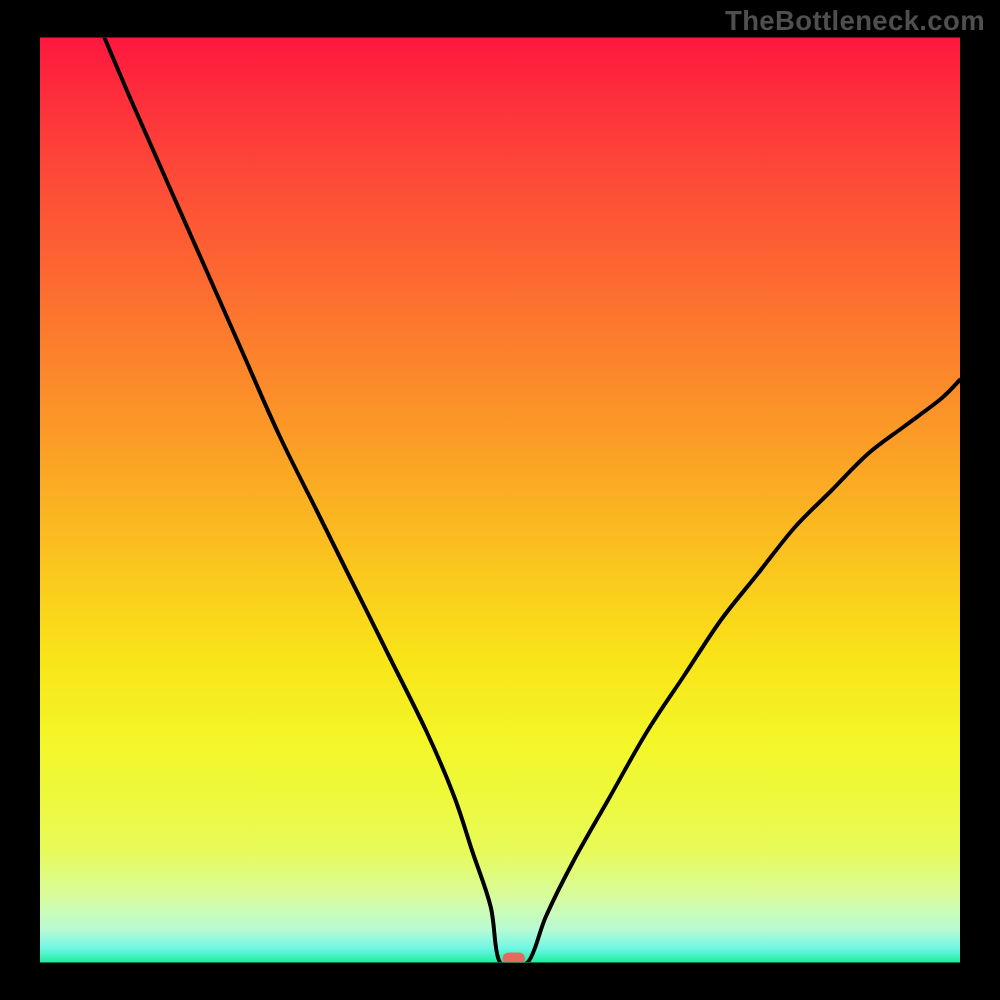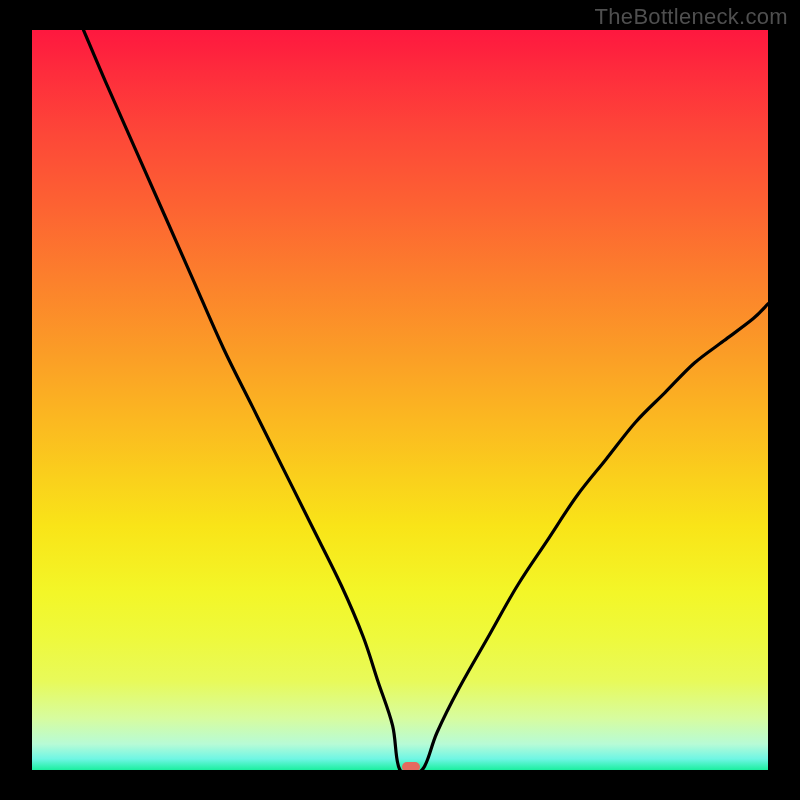--- a/index.html
+++ b/index.html
@@ -16,21 +16,21 @@
     width: 800px;
     height: 800px;
     background: #000;
   }
   .watermark {
     position: absolute;
     top: 4px;
     right: 12px;
     color: #4f4f4f;
     font-size: 22px;
-    font-weight: 400;
+    font-weight: 700;
     letter-spacing: 0.3px;
     z-index: 5;
   }
   .plot-area {
     position: absolute;
     left: 32px;
     top: 30px;
     width: 736px;
     height: 740px;
     

